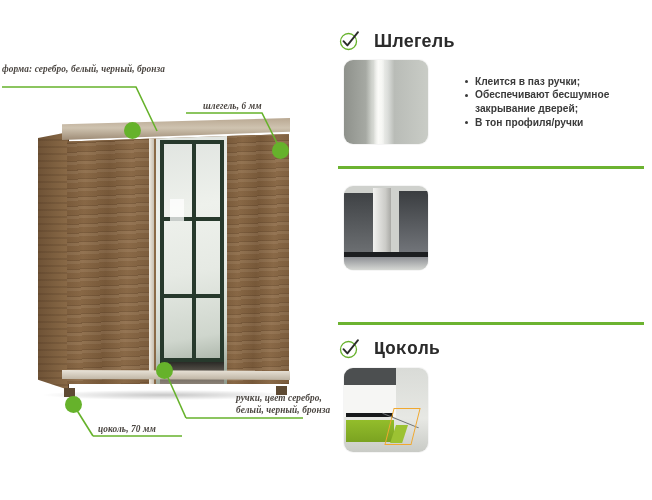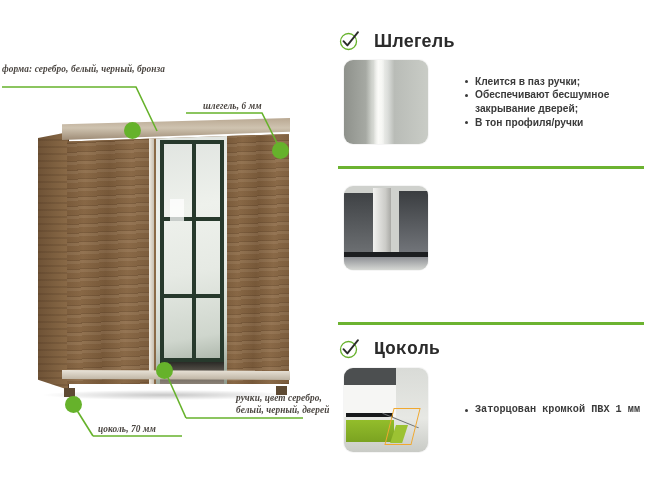--- a/index.html
+++ b/index.html
@@ -200,21 +200,21 @@
     <div class="anno-text" style="left:2px;top:64px;">
       <div>форма: серебро, белый, черный, бронза</div>
     </div>
 
     <div class="anno-text" style="left:203px;top:101px;">
       <div>шлегель, 6 мм</div>
     </div>
 
     <div class="anno-text" style="left:204px;top:393px;margin-left:32px;">
       <div>ручки, цвет серебро,</div>
-      <div>белый, черный, дверей</div>
+      <div>белый, черный, бронза</div>
     </div>
 
     <div class="anno-text" style="left:98px;top:424px;font-style:italic;">
       <div>цоколь, 70 мм</div>
     </div>
   </div>
 
   <div id="right-pane">
 
     <div class="section" style="top:28px;">
@@ -273,20 +273,19 @@
           <div class="topdark"></div>
           <div class="white"></div>
           <div class="slot"></div>
           <div class="green"></div>
           <div class="green2"></div>
           <div class="line"></div>
           <div class="outline"></div>
         </div>
         <div class="bullets">
           <ul>
-            <li>Заторцован кромкой ПВХ 1 мм</li>
           </ul>
         </div>
       </div>
     </div>
 
   </div>
 </div>
 
 </body></html>

